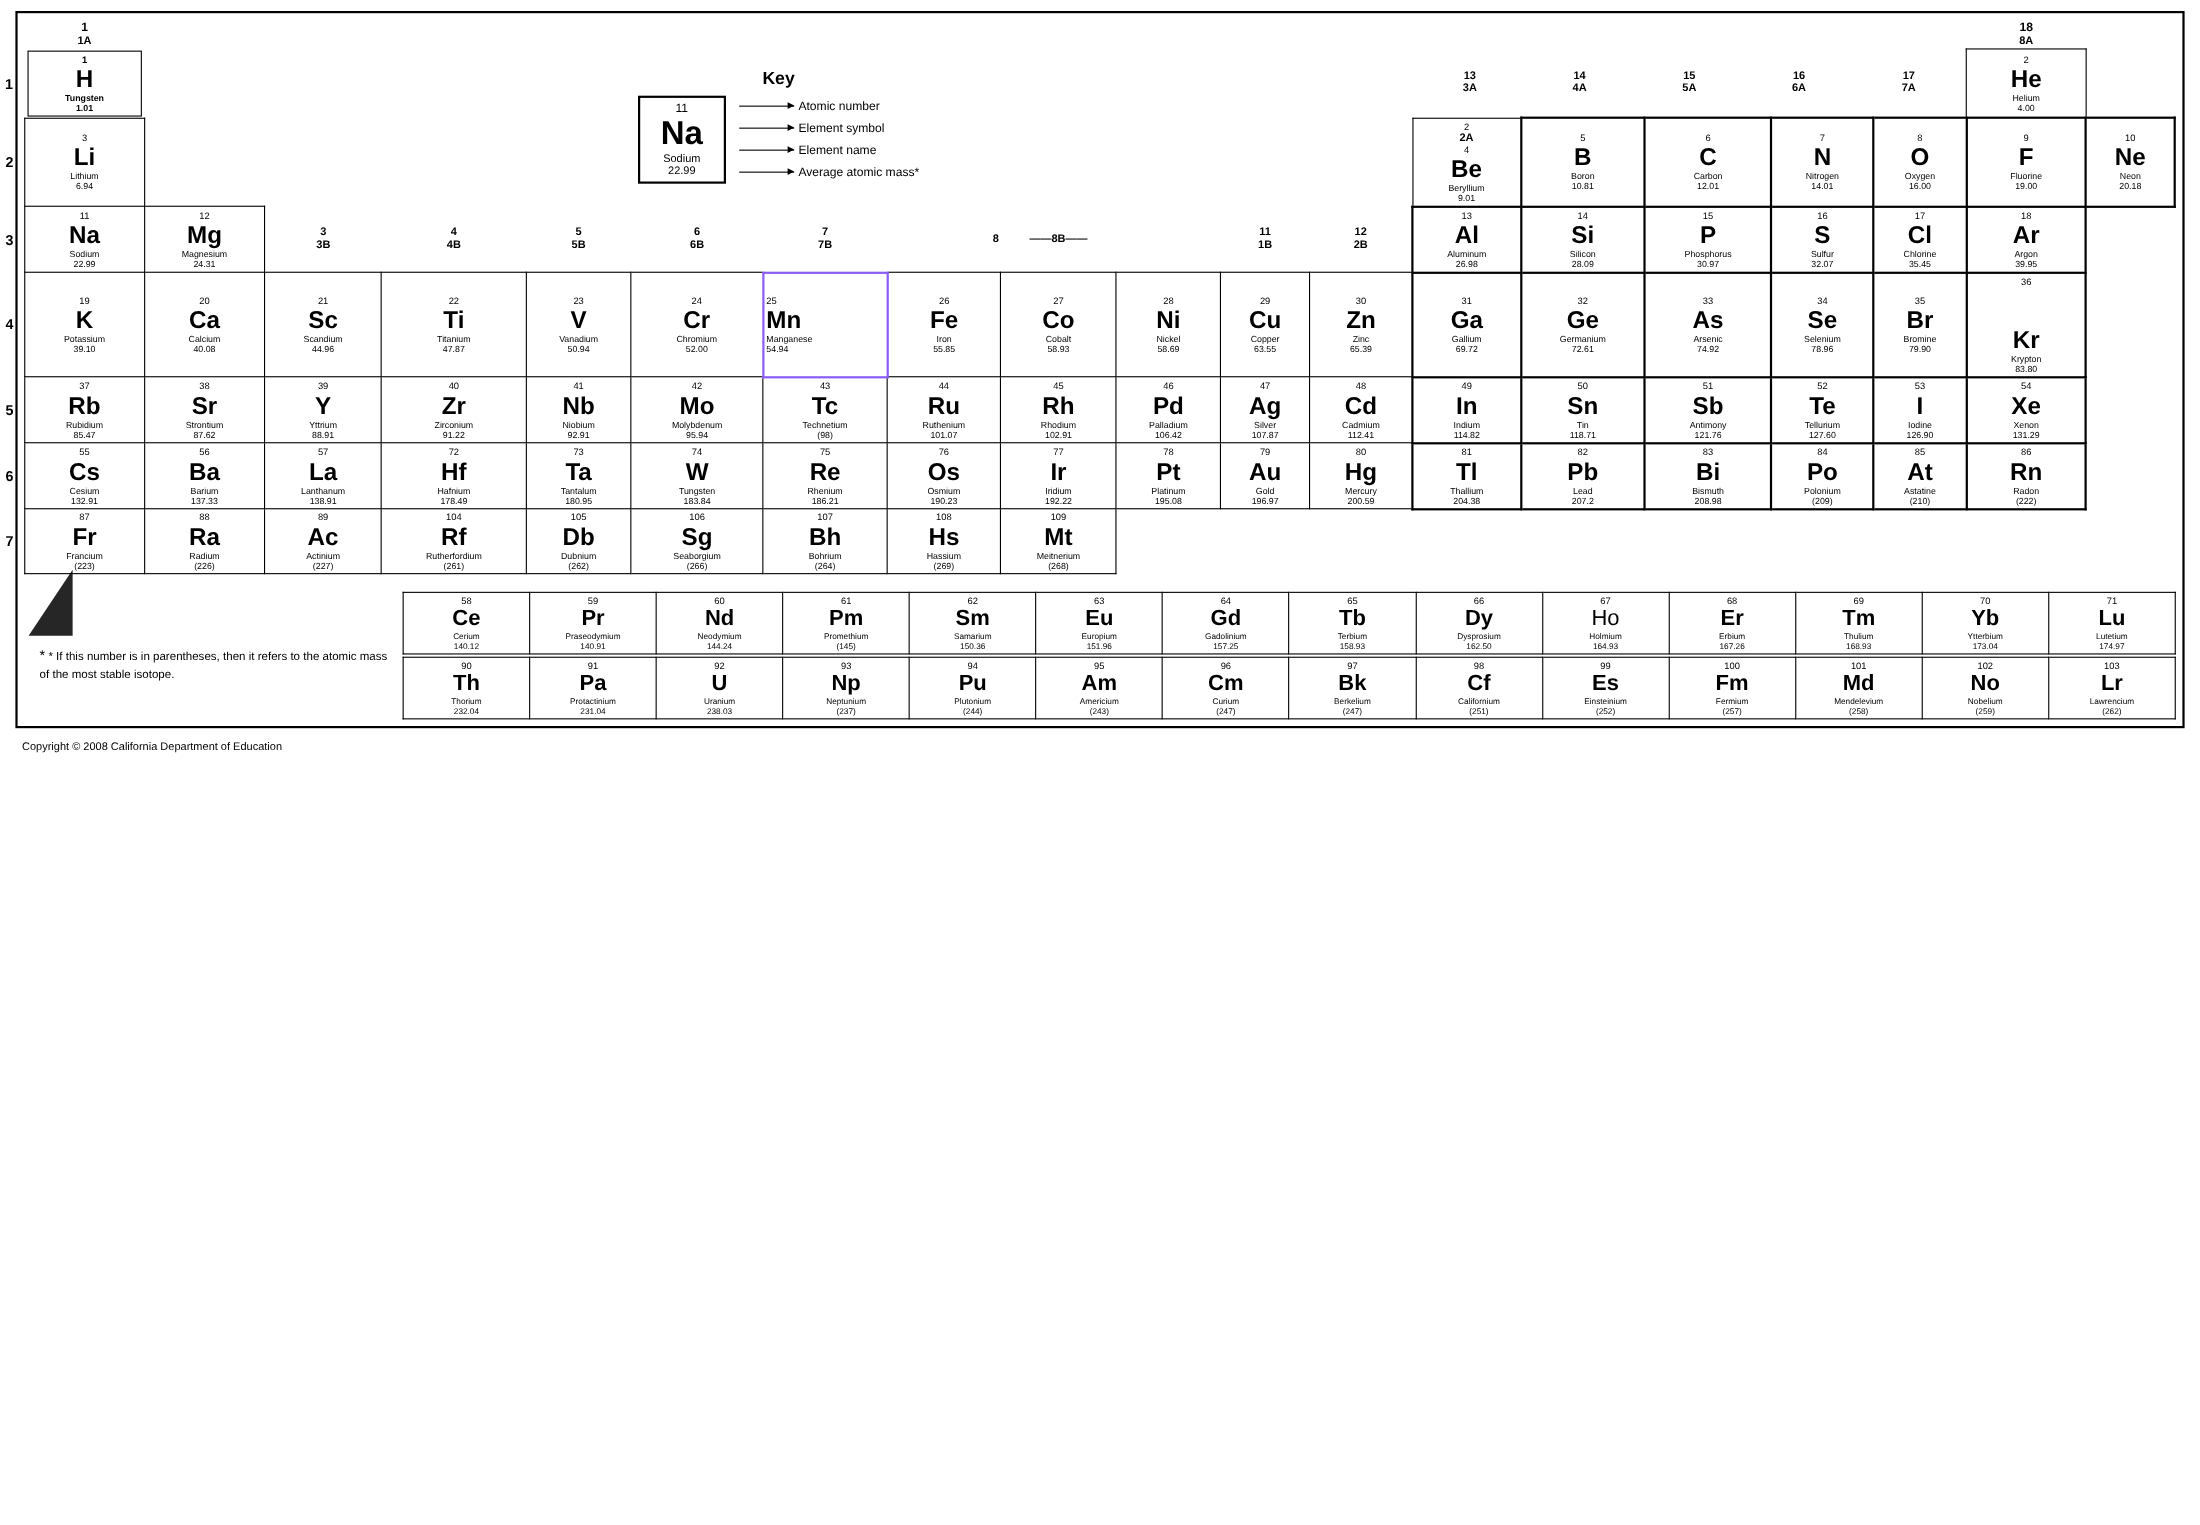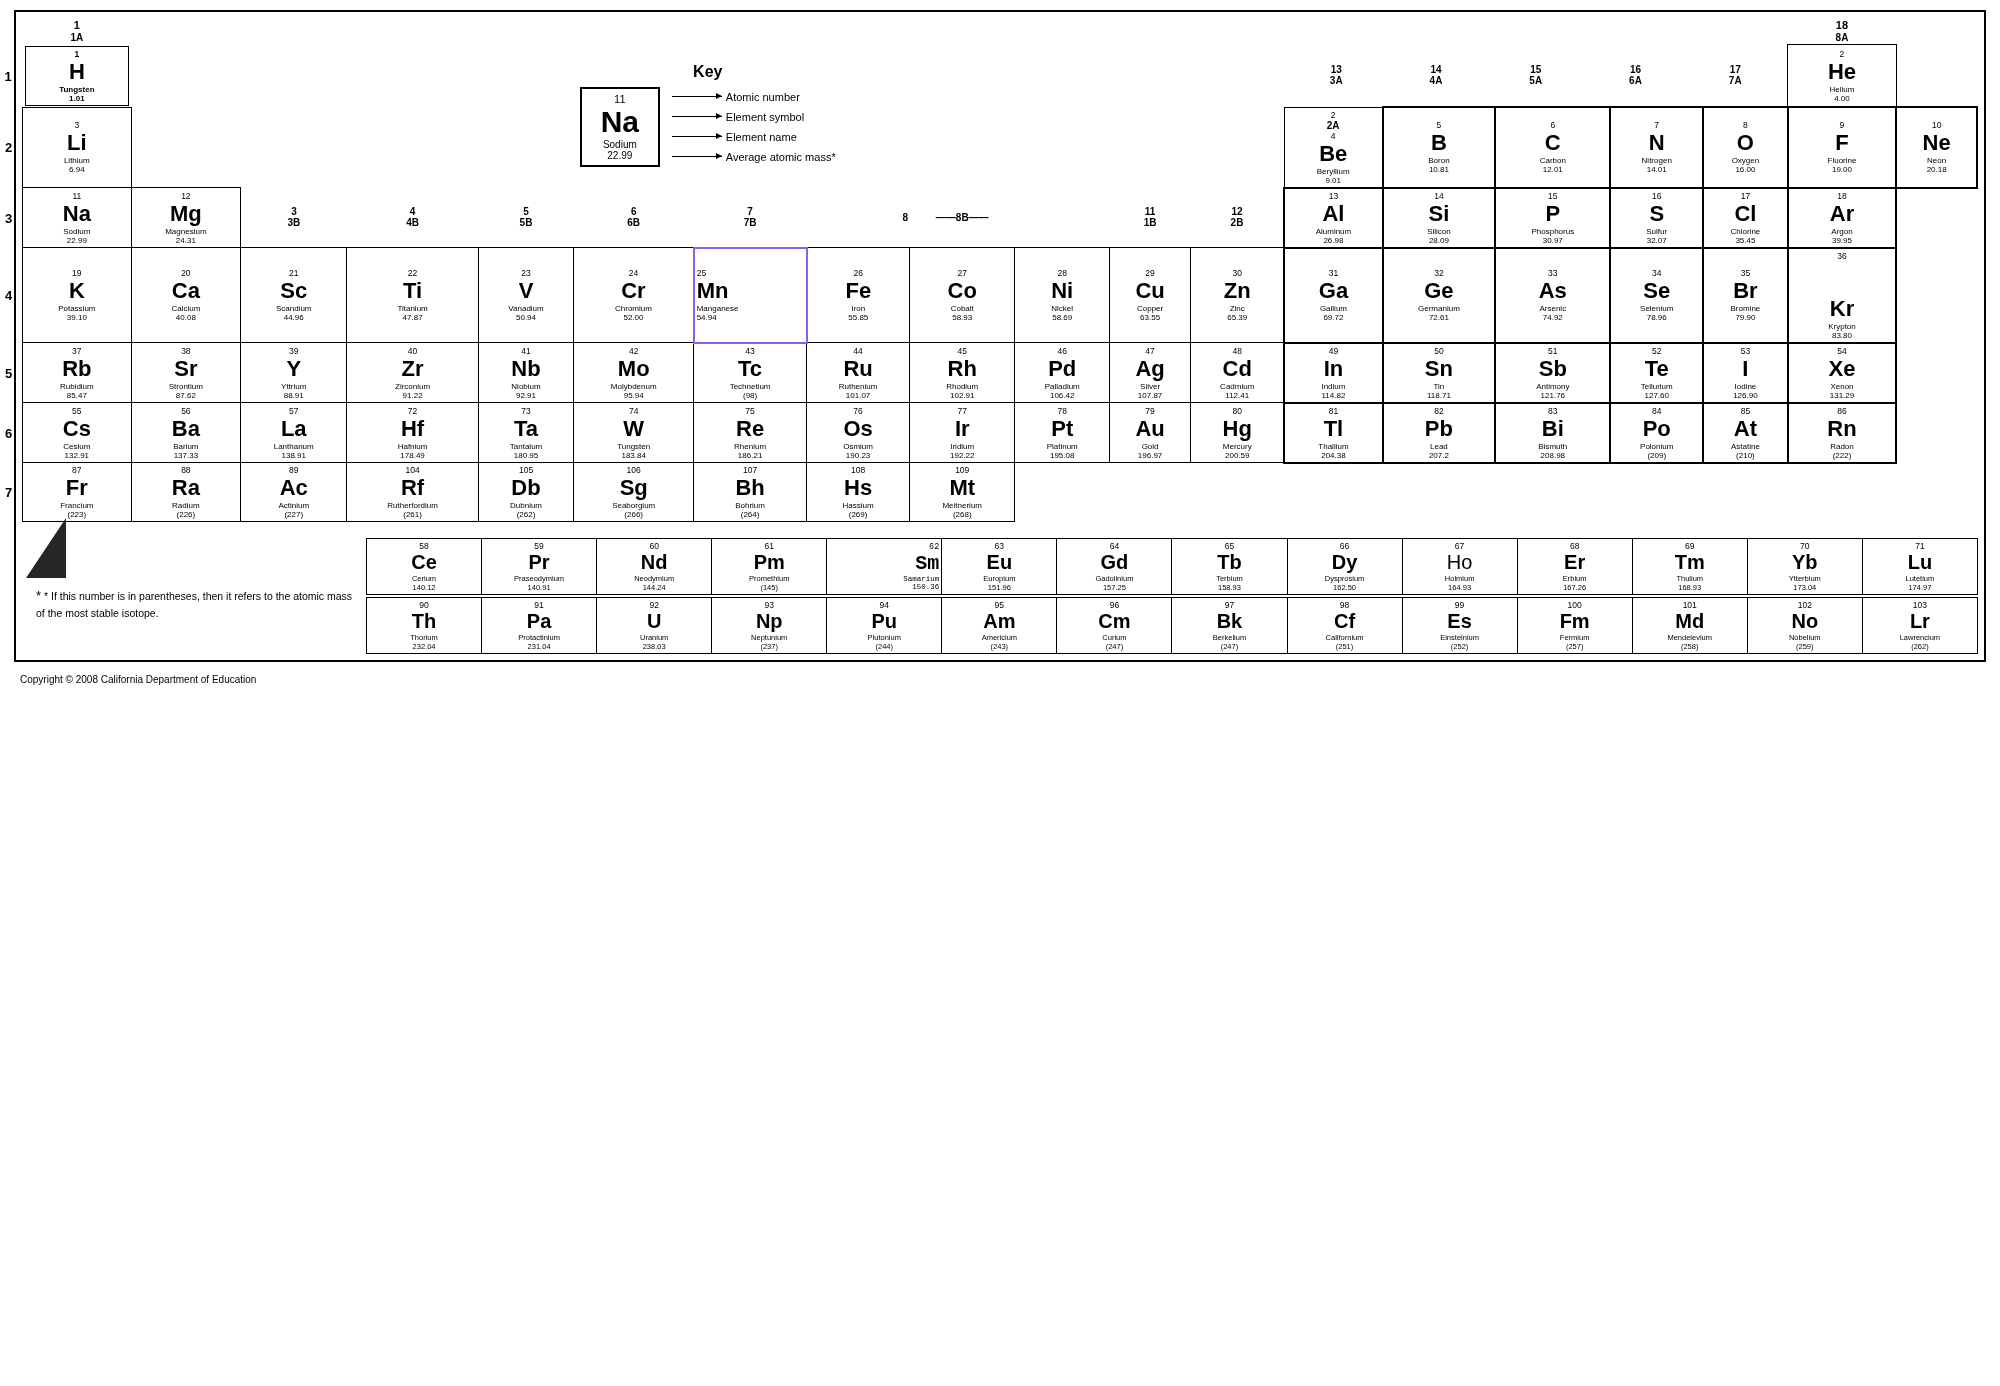--- a/index.html
+++ b/index.html
@@ -690,21 +690,21 @@
               <div class="sym" style="font-size:20px; font-weight:bold;">Nd</div>
               <div class="nm" style="font-size:7.5px;">Neodymium</div>
               <div class="ms" style="font-size:7.5px;">144.24</div>
             </td>
             <td style="border:1px solid #000; text-align:center; padding:2px; vertical-align:middle; width:7.14%;">
               <div class="num" style="font-size:8.5px;">61</div>
               <div class="sym" style="font-size:20px; font-weight:bold;">Pm</div>
               <div class="nm" style="font-size:7.5px;">Promethium</div>
               <div class="ms" style="font-size:7.5px;">(145)</div>
             </td>
-            <td style="border:1px solid #000; text-align:right; padding:2px; vertical-align:middle; width:7.14%;font-family:Liberation Mono, monospace;">
+            <td style="border:1px solid #000; text-align:center; padding:2px; vertical-align:middle; width:7.14%;">
               <div class="num" style="font-size:8.5px;">62</div>
               <div class="sym" style="font-size:20px; font-weight:bold;">Sm</div>
               <div class="nm" style="font-size:7.5px;">Samarium</div>
               <div class="ms" style="font-size:7.5px;">150.36</div>
             </td>
             <td style="border:1px solid #000; text-align:center; padding:2px; vertical-align:middle; width:7.14%;">
               <div class="num" style="font-size:8.5px;">63</div>
               <div class="sym" style="font-size:20px; font-weight:bold;">Eu</div>
               <div class="nm" style="font-size:7.5px;">Europium</div>
               <div class="ms" style="font-size:7.5px;">151.96</div>

